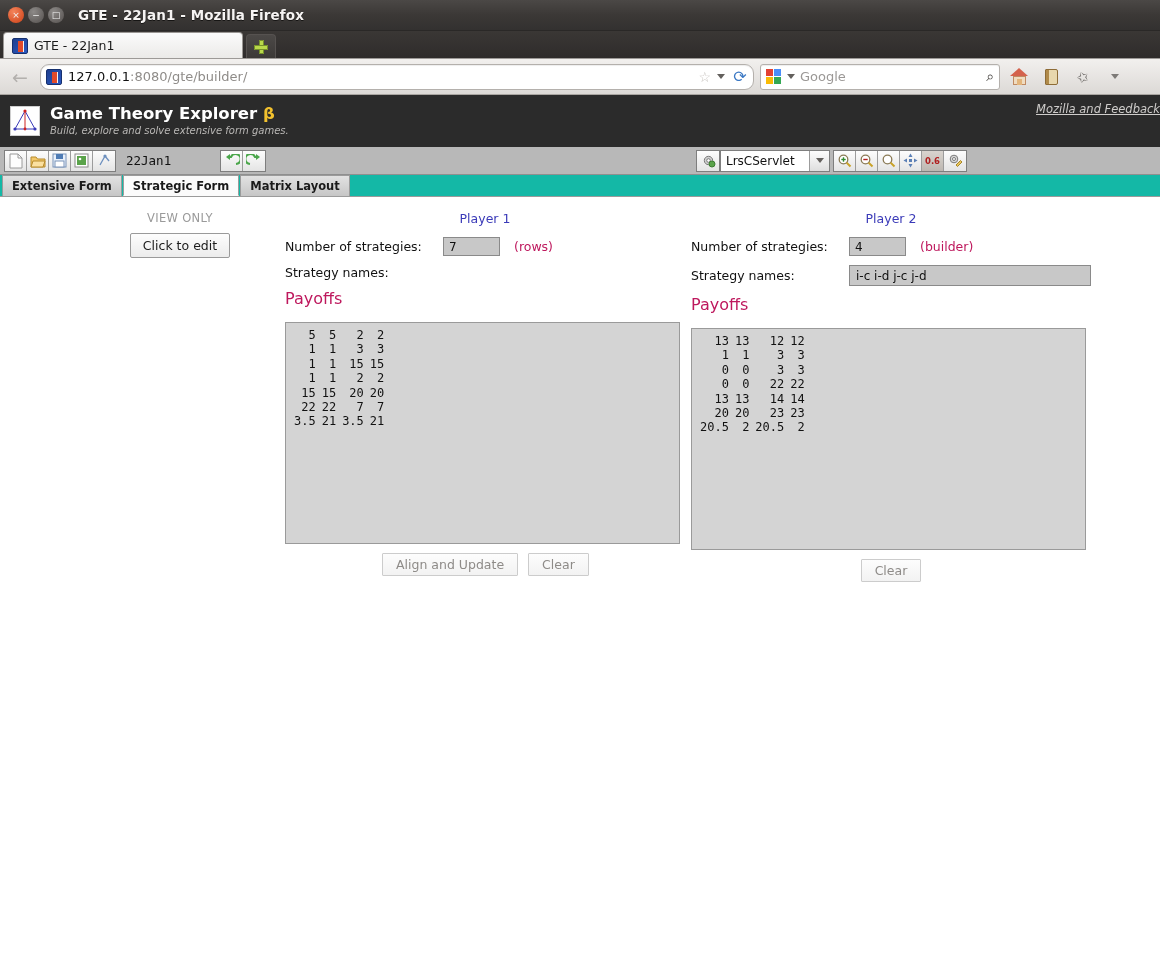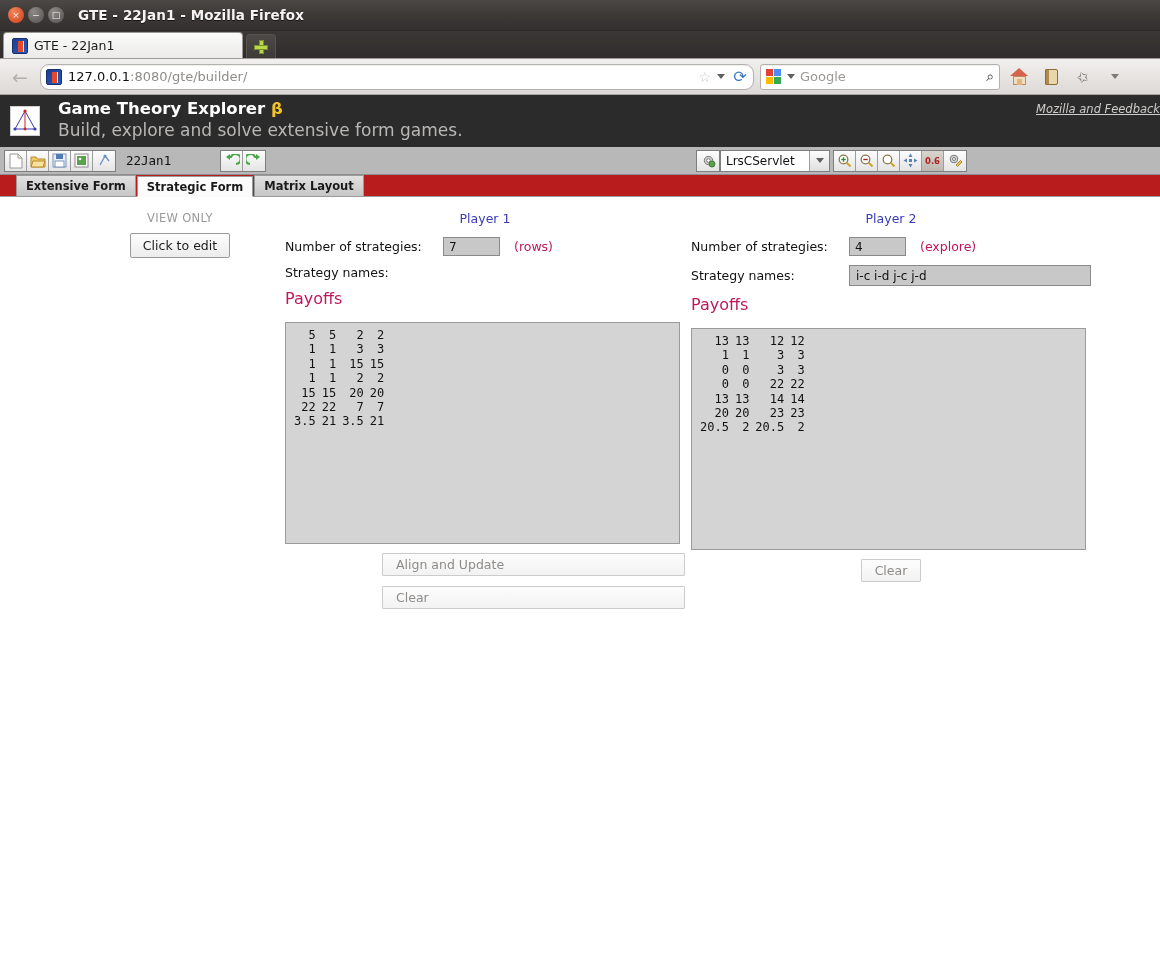--- a/index.html
+++ b/index.html
@@ -144,32 +144,31 @@
   .tool-ico { color:#6f6c69; font-size: 14px; transform: rotate(-20deg); }
   .chev { width:0;height:0;border-left:4px solid transparent;border-right:4px solid transparent;border-top:5px solid #7d7a77; }
 
   
   .page { position: relative; width: 1160px; height: calc(966px - 95px); background: #fff; }
 
   .gte-header {
     height: 52px; background: #2b2b2b;
     display: flex; align-items: center; padding: 0 10px;
     position: relative;
-    gap: 8px;
   }
   .gte-logo {
     width: 30px; height: 30px; background: #fff;
     border: 1px solid #cfcfcf; margin-right: 10px;
     position: relative; flex: 0 0 30px;
   }
   .gte-logo svg { display:block; }
   .gte-titles { display: flex; flex-direction: column; justify-content: center; }
   .gte-title { color: #fff; font-size: 16.5px; font-weight: bold; line-height: 1.15; }
   .gte-title .beta { color: #f2c12e; }
-  .gte-sub { color: #b9b7b5; font-size: 17px; line-height: 1.3; }
+  .gte-sub { color: #b9b7b5; font-size: 10px; font-style: italic; line-height: 1.3; }
   .gte-credits {
     position: absolute; right: 0px; top: 7px;
     color: #cfcdcb; font-size: 11.5px; font-style: italic;
     text-decoration: underline; white-space: nowrap;
   }
 
   .app-toolbar {
     height: 28px; background: #b8b8b8;
     border-bottom: 1px solid #8f8f8f;
     display: flex; align-items: center; padding: 0 4px; gap: 0;
@@ -199,22 +198,22 @@
   }
   .scale-badge {
     width: 22px; height: 20px;
     background: linear-gradient(to bottom,#d9d4cf,#bdb7b1);
     border-right: 1px solid #9c9c9c;
     display: flex; align-items: center; justify-content: center;
     color: #b02020; font-size: 8.5px; font-weight: bold;
   }
 
   .tabbar {
-    height: 22px; background: #b91c1c; display: flex; align-items: flex-end;
-    border-bottom: 1px solid #9b9b9b; padding-left: 16px;
+    height: 22px; background: #14b8a6; display: flex; align-items: flex-start;
+    border-bottom: 1px solid #9b9b9b; padding-left: 2px;
   }
   .vtab {
     height: 21px; padding: 0 9px; display: flex; align-items: center;
     font-size: 11.5px; font-weight: bold; color: #1a1a1a;
     background: linear-gradient(to bottom,#e2e2e2,#c6c6c6);
     border: 1px solid #9b9b9b; border-bottom: none;
     margin-right: 1px;
   }
   .vtab.active { background: #fbfbfb; border-bottom: 1px solid #fbfbfb; margin-bottom: -1px; }
 
@@ -257,21 +256,21 @@
   }
   .payoff-table { border-collapse: collapse; }
   .payoff-table td {
     font-family: "DejaVu Sans Mono","Liberation Mono",monospace;
     font-size: 12px; color: #111;
     text-align: right; padding: 0 0 0 6px; line-height: 14.4px;
     white-space: pre;
   }
   .payoff-table td:first-child { padding-left: 0; }
   .btn-row { margin-top: 9px; display: flex; gap: 10px; }
-  .p1 .btn-row { justify-content: flex-start; padding-left: 97px; flex-direction: column; }
+  .p1 .btn-row { justify-content: flex-start; padding-left: 97px; }
   .p2 .btn-row { justify-content: center; }
   .flat-btn {
     padding: 3px 13px; font-size: 12.5px; color: #8e8b88;
     background: linear-gradient(to bottom,#fdfdfd,#f2f2f2);
     border: 1px solid #cccccc; border-radius: 1px;
   }
 </style>
 </head>
 <body>
 
@@ -553,21 +552,21 @@
           <div class="flat-btn">Align and Update</div>
           <div class="flat-btn">Clear</div>
         </div>
       </div>
 
       <div class="player-panel p2">
         <div class="player-title">Player 2</div>
         <div class="row">
           <div class="row-label">Number of strategies:</div>
           <div class="num-field">4</div>
-          <div class="paren">(explore)</div>
+          <div class="paren">(builder)</div>
         </div>
         <div class="row">
           <div class="row-label">Strategy names:</div>
           <div class="name-field">i-c i-d j-c j-d</div>
         </div>
         <div class="payoffs-label">Payoffs</div>
         <div class="payoff-area">
           <table class="payoff-table">
               <tbody>
                 <tr>

